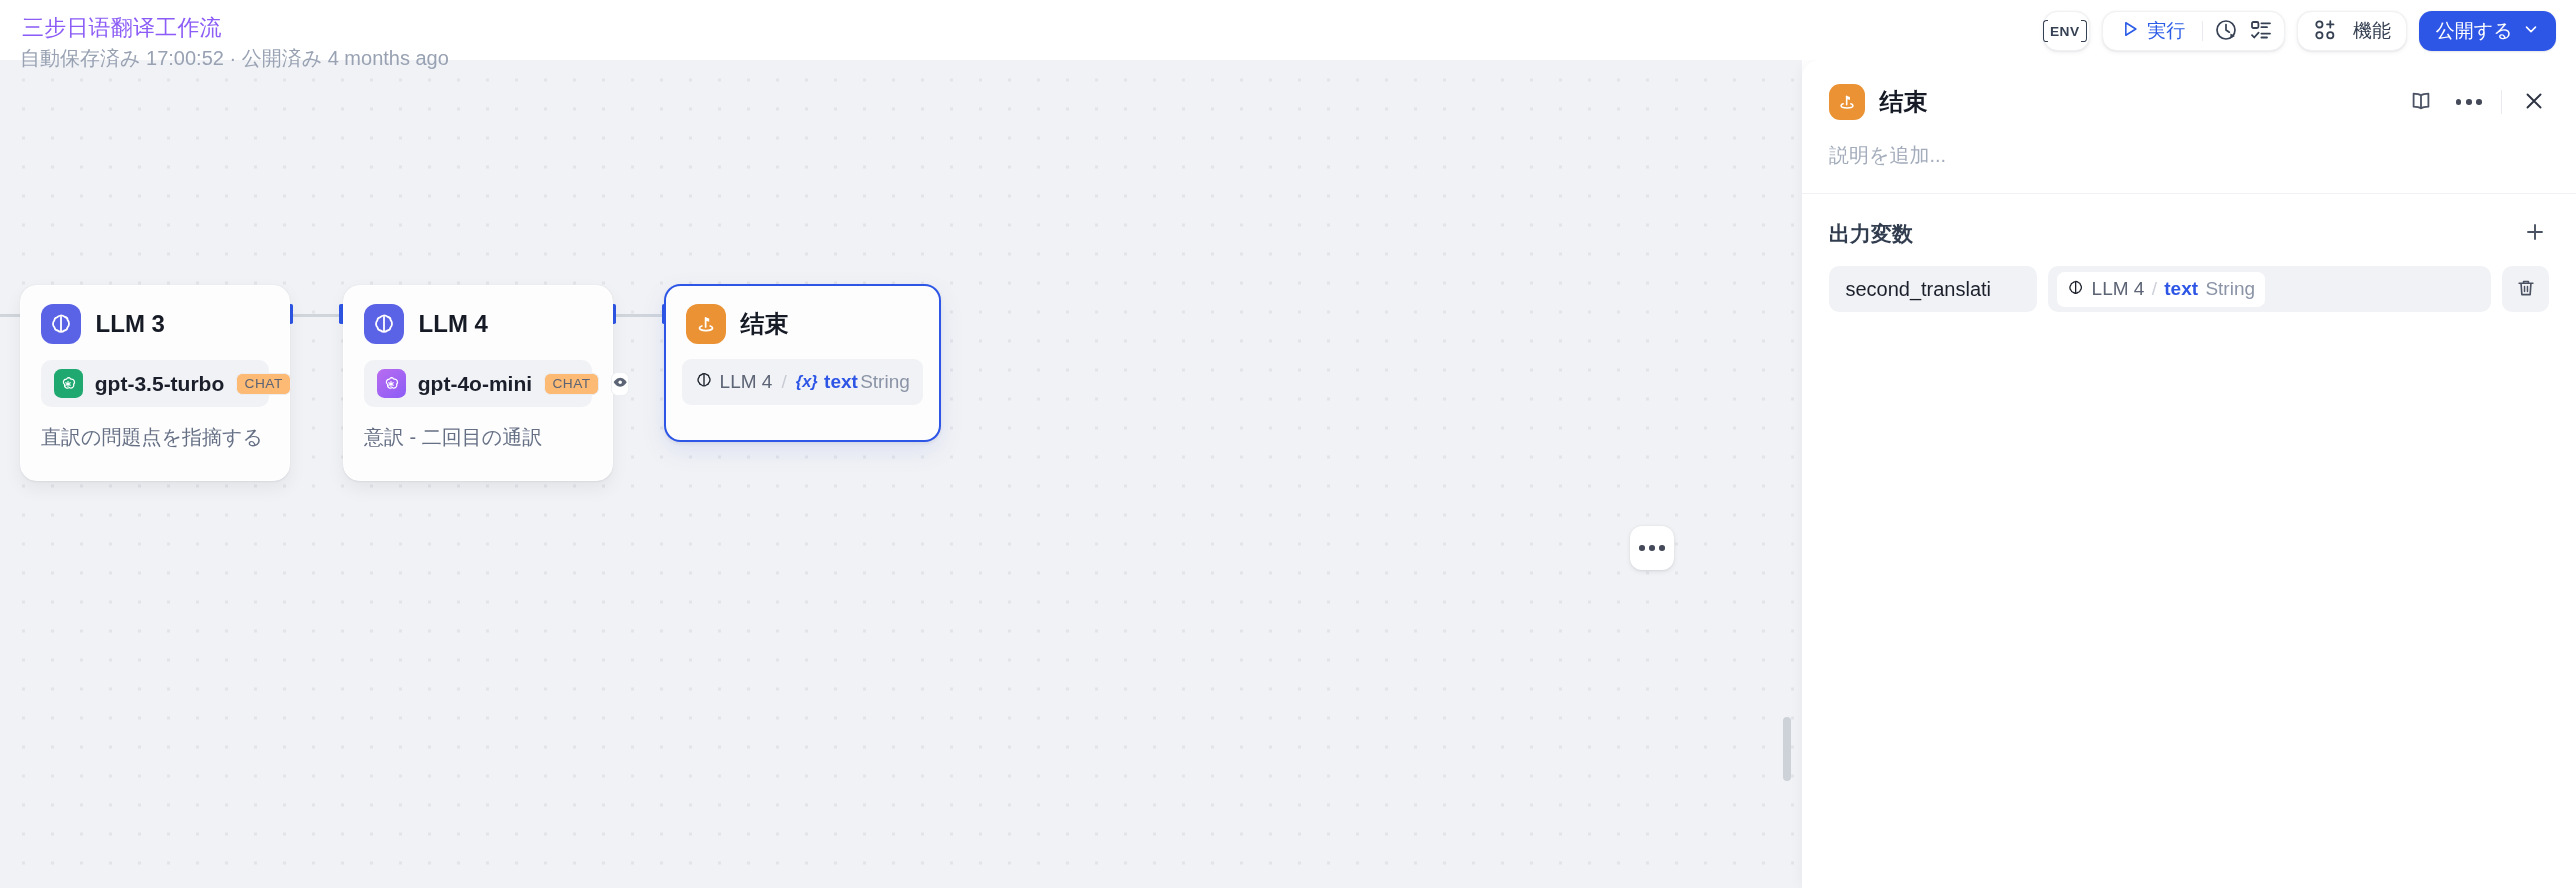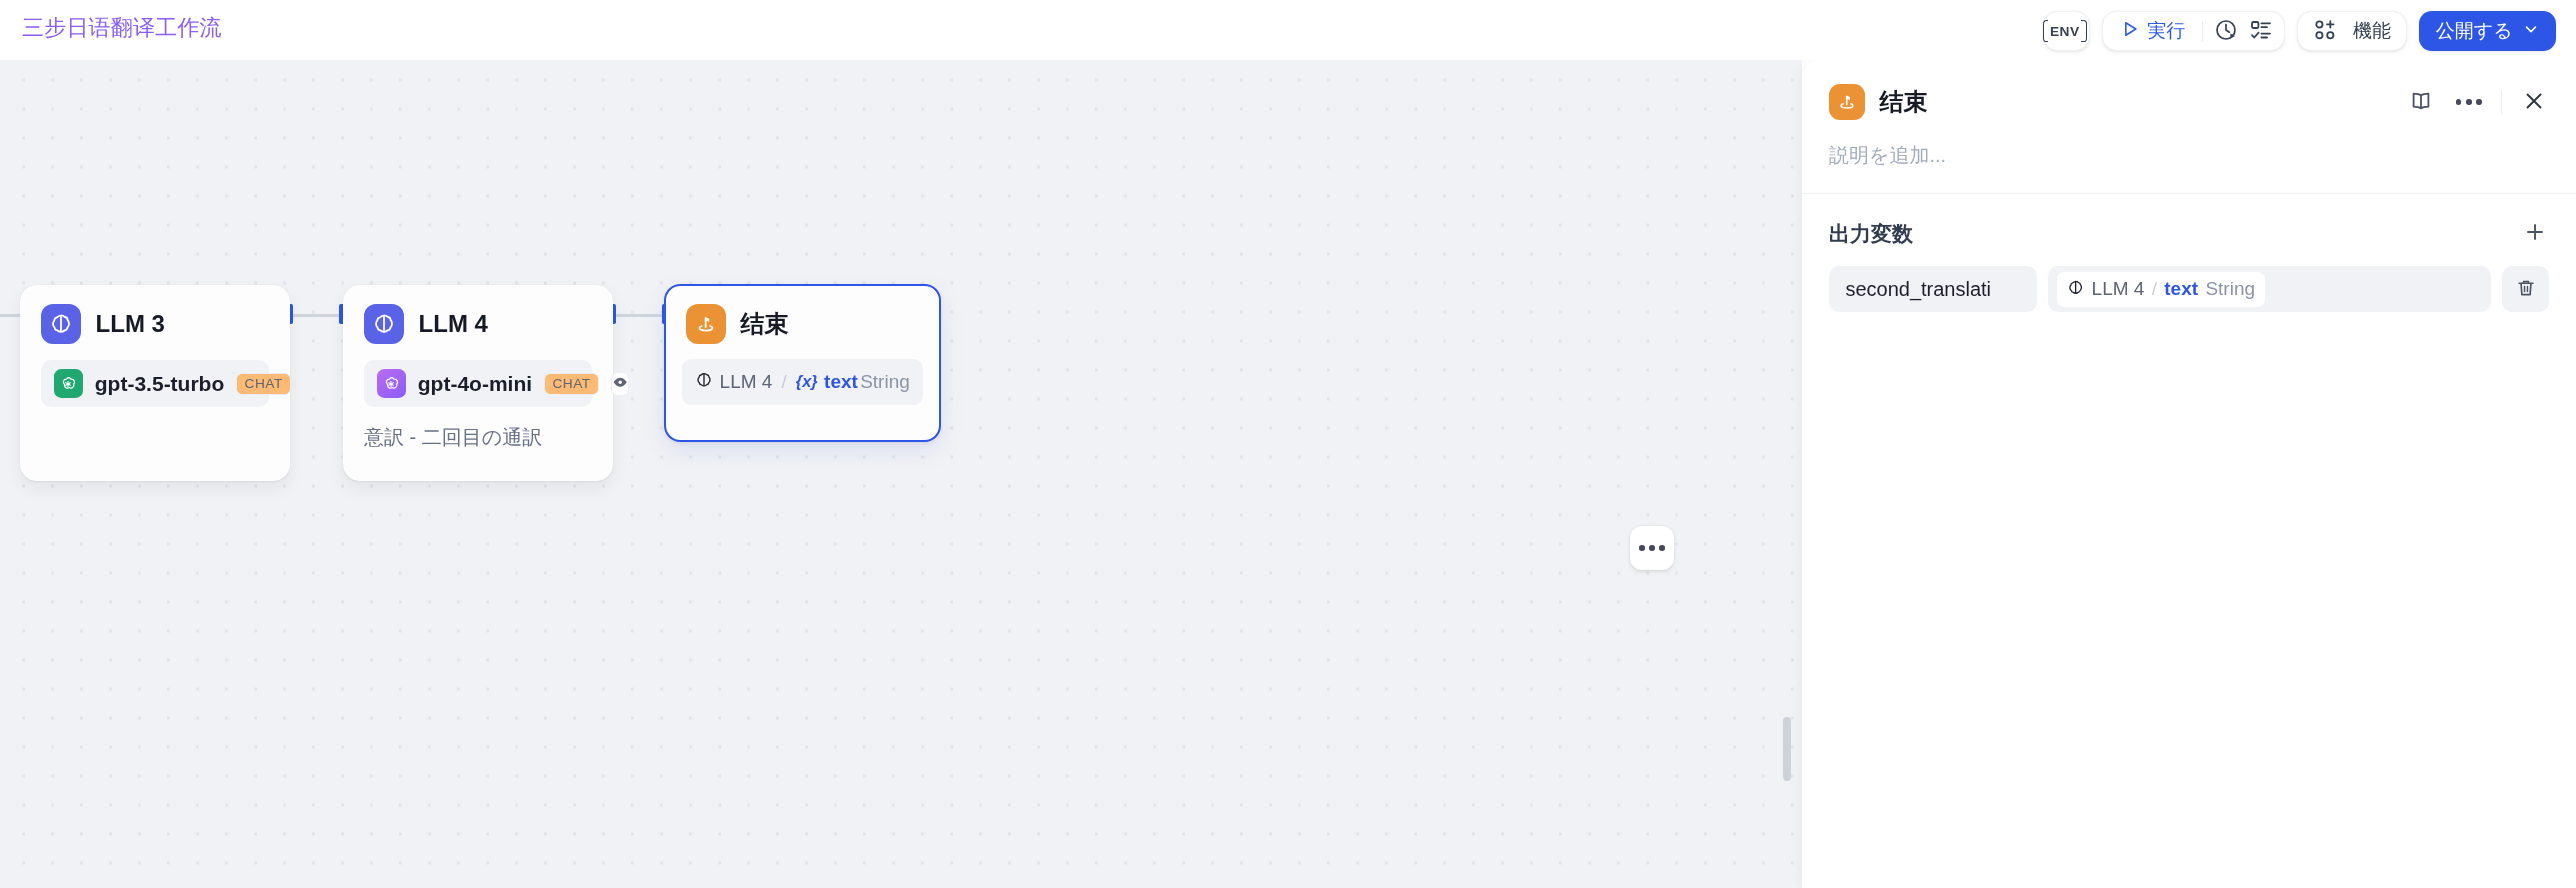--- a/index.html
+++ b/index.html
@@ -179,20 +179,21 @@
     display: flex; align-items: center; justify-content: center; cursor: pointer;
   }
 </style>
 </head>
 <body>
 
 <div id="app">
 
   <div class="topbar">
     <div class="wf-title">三步日语翻译工作流</div>
+    <div class="wf-sub">自動保存済み 17:00:52 · 公開済み 4 months ago</div>
 
     <div class="tb-right">
 
       <div class="tb-card env-btn">
         <span class="env-glyph">ENV</span>
       </div>
 
       <div class="tb-card run-group">
         <div class="run-btn">
           <span>
@@ -274,20 +275,21 @@
       <div class="model-chip">
         <div class="oai-ico oai-green">
           <svg width="20" height="20" viewBox="0 0 24 24" fill="none">
             <path d="M12 4.2c1.6 0 2.9.8 3.6 2 1.6-.2 3.1.6 3.8 2s.4 3-.6 4.1c.5 1.5.1 3.1-1.2 4s-2.9.8-4-.1c-1.2.9-2.8 1-4.1.2s-1.9-2.3-1.6-3.8c-1.3-.9-1.8-2.5-1.3-4s1.9-2.4 3.4-2.4c.6-1.2 1.9-2 3.5-2z" stroke="#ffffff" stroke-width="1.5" stroke-linejoin="round"></path>
             <path d="M12 8.3v7.4M8.8 10.1l6.4 3.8M15.2 10.1l-6.4 3.8" stroke="#ffffff" stroke-width="1.3"></path>
           </svg>
         </div>
         <div class="model-name">gpt-3.5-turbo</div>
         <div class="chat-tag">CHAT</div>
       </div>
+      <div class="node-desc">直訳の問題点を指摘する</div>
     </div>
 
     <div class="node" style="left:343px; top:225px; width:270px; height:196px;">
       <div class="node-head">
         <div class="node-badge badge-llm">
           <svg width="24" height="24" viewBox="0 0 24 24" fill="none">
             <path d="M12 3.4c2 0 3.1.9 4 1.6 1.6.3 2.6 1.5 2.6 3 .9.9 1.4 2.2 1.4 3.7s-.6 3-1.6 3.9c-.2 1.6-1.4 2.7-3 2.9-.9.9-2 1.4-3.4 1.4s-2.5-.5-3.4-1.4c-1.6-.2-2.8-1.3-3-2.9C4.6 14.7 4 13.5 4 12s.5-2.8 1.4-3.7c0-1.5 1-2.7 2.6-3 .9-.7 2-1.6 4-1.6z" stroke="#ffffff" stroke-width="1.8" stroke-linejoin="round"></path>
             <path d="M12 4.2v15.6" stroke="#ffffff" stroke-width="1.8"></path>
           </svg>
         </div>

